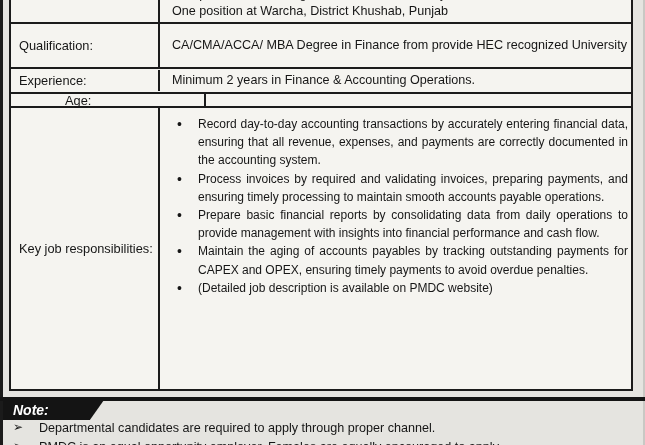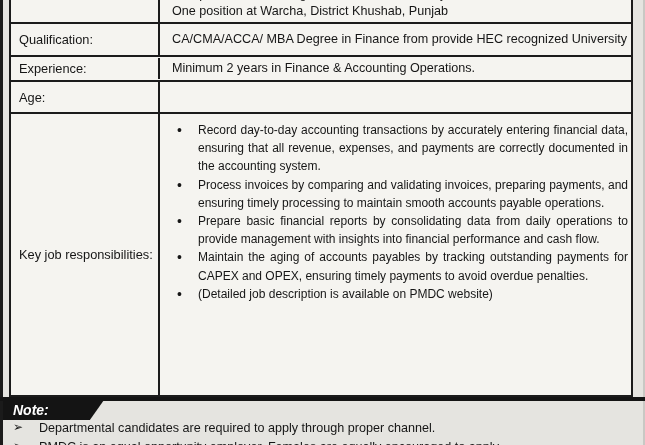--- a/index.html
+++ b/index.html
@@ -22,23 +22,23 @@
   .row{display:flex;border-bottom:2px solid var(--line);}
   .row:last-child{border-bottom:none;}
   .label-cell{
     width:149px;border-right:2px solid var(--line);
     padding:2px 4px 2px 8px;font-size:12.8px;line-height:17px;
     display:flex;align-items:center;flex-shrink:0;
   }
   .label-top{align-items:flex-start;}
   .value-cell{flex:1;padding:2px 4px 2px 12px;font-size:12.6px;line-height:17px;display:flex;flex-direction:column;justify-content:center;}
   .row-location{height:40px;}
-  .row-qualification{height:33px;text-align:right;}
+  .row-qualification{height:45px;}
   .row-experience{height:25px;align-items:center;}
-  .row-age{height:32px;}
+  .row-age{height:14px;padding-left:46px;}
   .row-responsibilities{height:281px;}
 
   .bullet-list{
     list-style:none;flex:1;padding:7px 3px 0 0;
     font-size:12px;line-height:18.2px;
   }
   .bullet-list li{position:relative;padding-left:38px;text-align:justify;}
   .bullet-list li::before{content:"\2022";position:absolute;left:17px;font-size:14px;}
 
   .note-bar{position:absolute;left:0;top:397px;width:645px;height:4px;background:var(--note_bg);}
@@ -86,21 +86,21 @@
   </div>
 
   <div class="row row-age">
     <div class="label-cell">Age:</div>
   </div>
 
   <div class="row row-responsibilities">
     <div class="label-cell">Key job responsibilities:</div>
     <ul class="bullet-list">
         <li>Record day-to-day accounting transactions by accurately entering financial data, ensuring that all revenue, expenses, and payments are correctly documented in the accounting system.</li>
-        <li>Process invoices by comparing and validating invoices, preparing payments, and ensuring timely processing to maintain smooth accounts payable operations.</li>
+        <li>Process invoices by required and validating invoices, preparing payments, and ensuring timely processing to maintain smooth accounts payable operations.</li>
         <li>Prepare basic financial reports by consolidating data from daily operations to provide management with insights into financial performance and cash flow.</li>
         <li>Maintain the aging of accounts payables by tracking outstanding payments for CAPEX and OPEX, ensuring timely payments to avoid overdue penalties.</li>
         <li>(Detailed job description is available on PMDC website)</li>
       </ul>
   </div>
 
 </div>
 
 <div class="note-bar"></div>
 <div class="note-flag">Note:</div>

